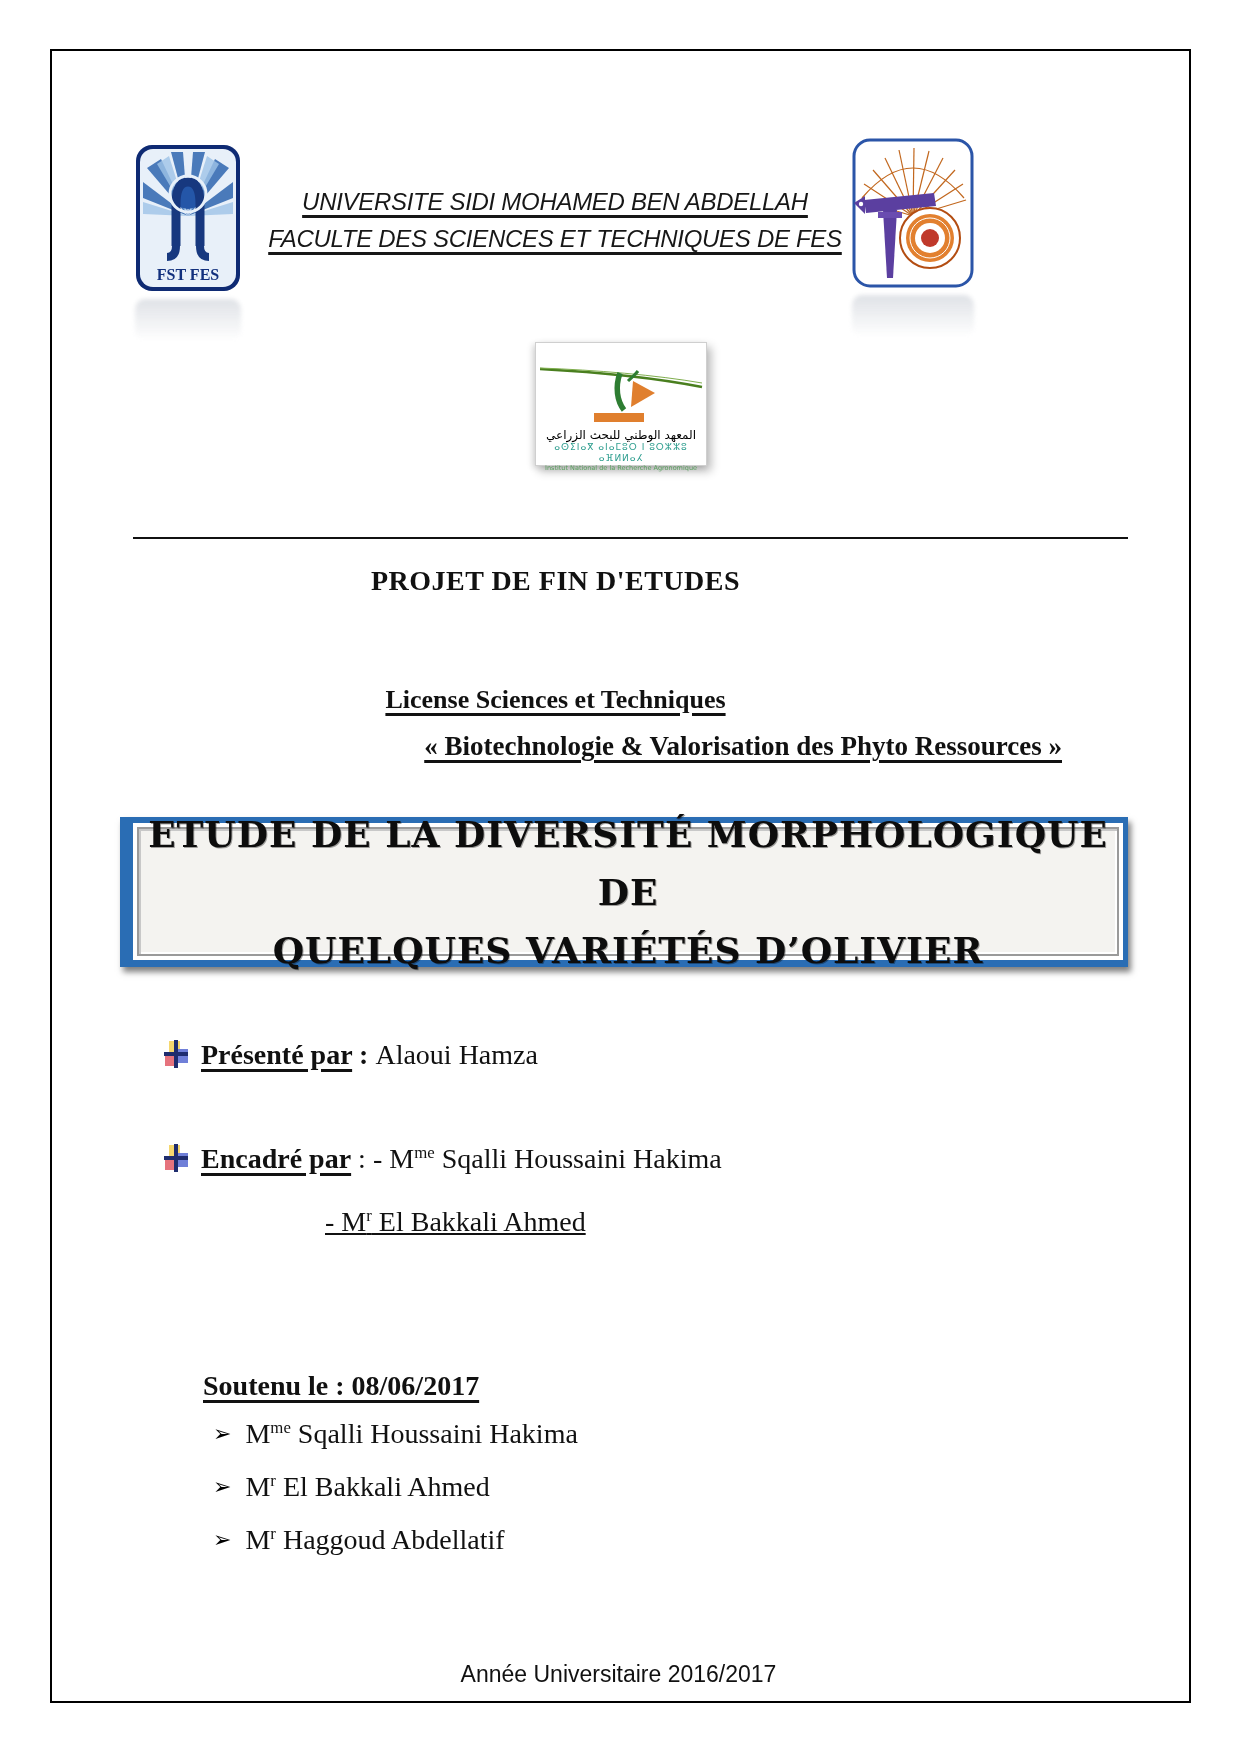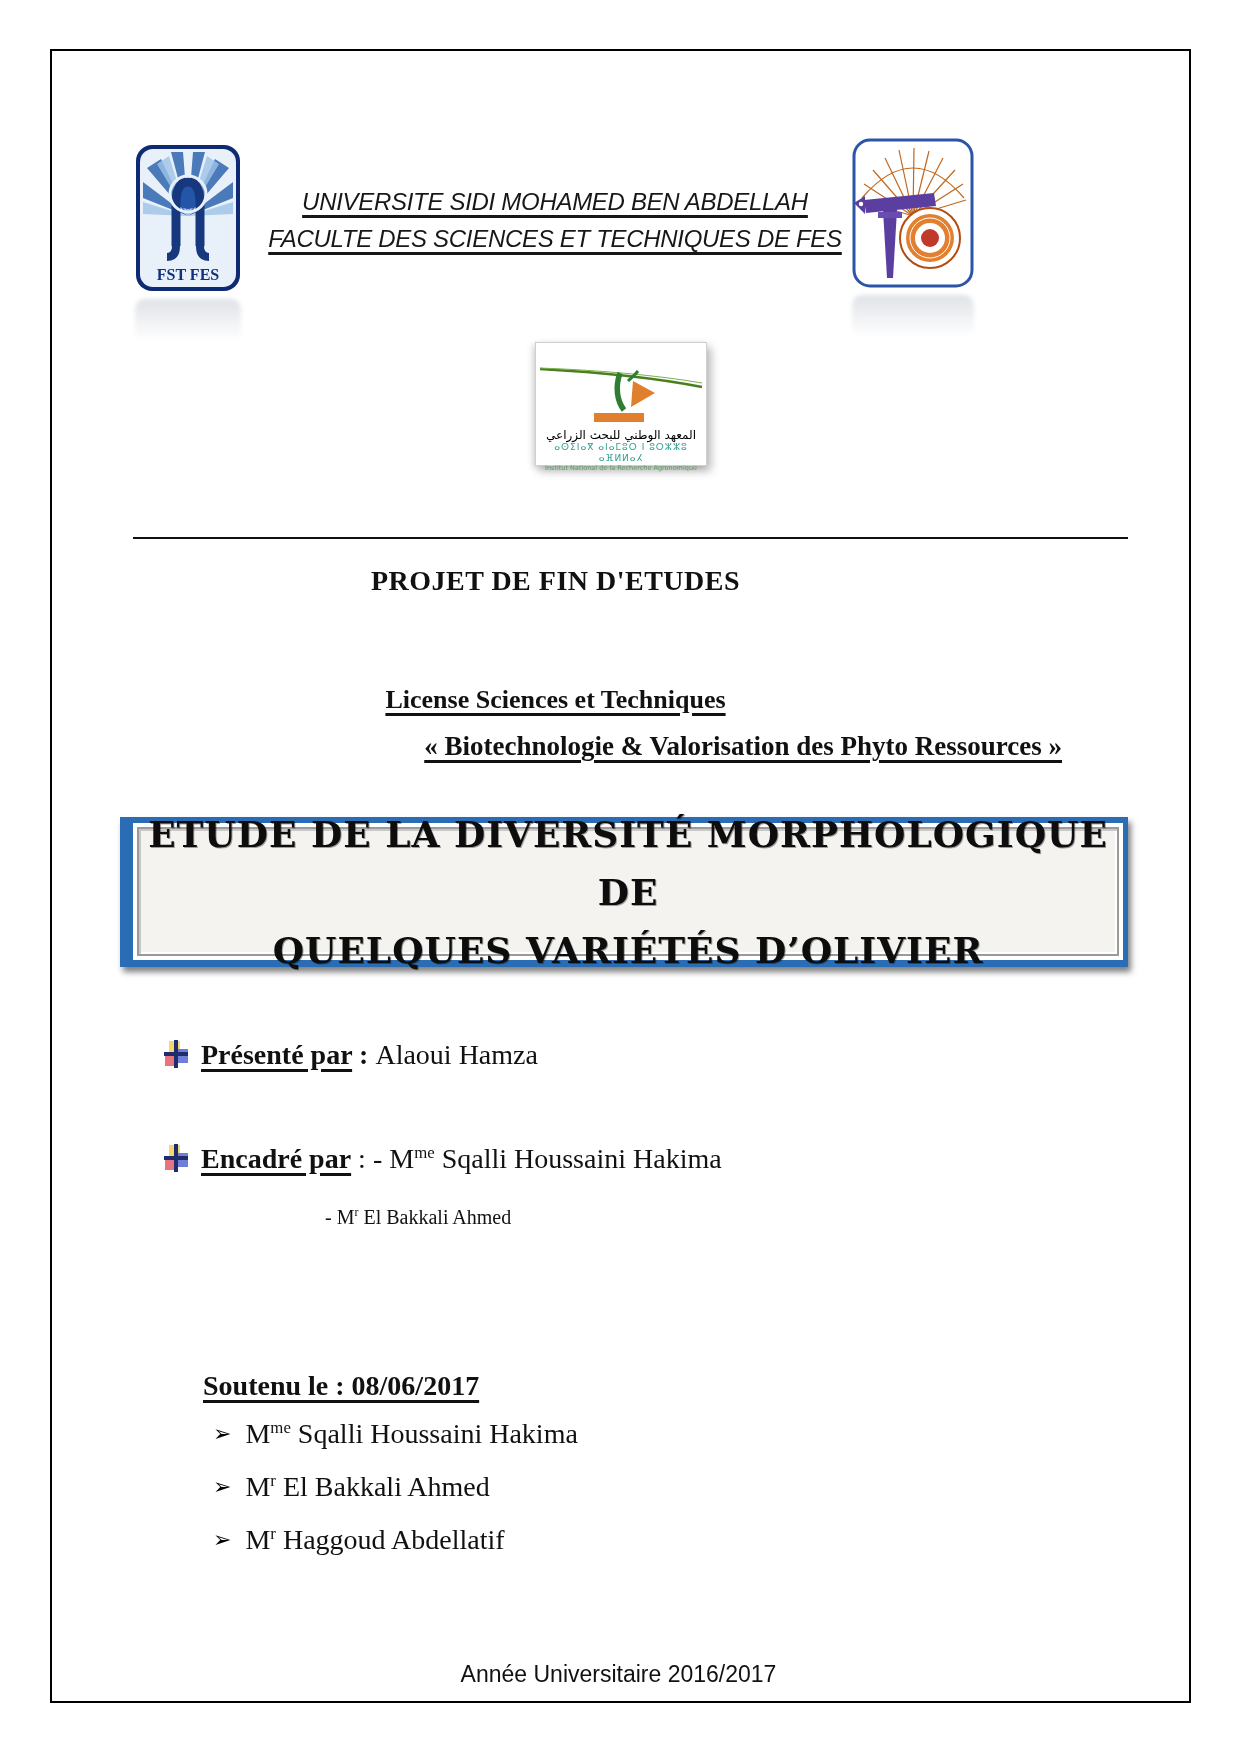--- a/index.html
+++ b/index.html
@@ -90,21 +90,21 @@
     text-shadow:1px 1px 0 rgba(0,0,0,.35);
   }
   
   .row{display:flex;align-items:flex-start;}
   .row-presented{left:164px;top:1038px;}
   .row-supervised{left:164px;top:1142px;}
   .cross-icon{width:25px;height:30px;margin-right:12px;flex:0 0 auto;margin-top:2px;}
   .credit-text{font-size:28px;line-height:34px;}
   .bold{font-weight:bold;}
   .sup{font-size:60%;vertical-align:super;line-height:0;}
-  .supervised-line2{left:325px;top:1206px;font-size:20px;}
+  .supervised-line2{left:325px;top:1206px;font-size:28px;text-decoration:underline;}
   .defense{left:203px;top:1370px;font-size:28px;font-weight:bold;}
   .jury-intro{left:215px;top:1366px;font-size:28px;}
   .jury-list{left:213px;top:1418px;}
   .jury-item{font-size:28px;line-height:32px;margin-bottom:21px;display:flex;align-items:center;}
   .jury-arrow{font-family:"DejaVu Sans", sans-serif;font-size:22px;margin-right:14px;color:#000;}
   .footer{
     left:50px;top:1649px;width:1137px;text-align:center;
     font-family:"Liberation Sans", sans-serif;font-size:23px;color:#111;margin-top:12px;
   }
 </style>

